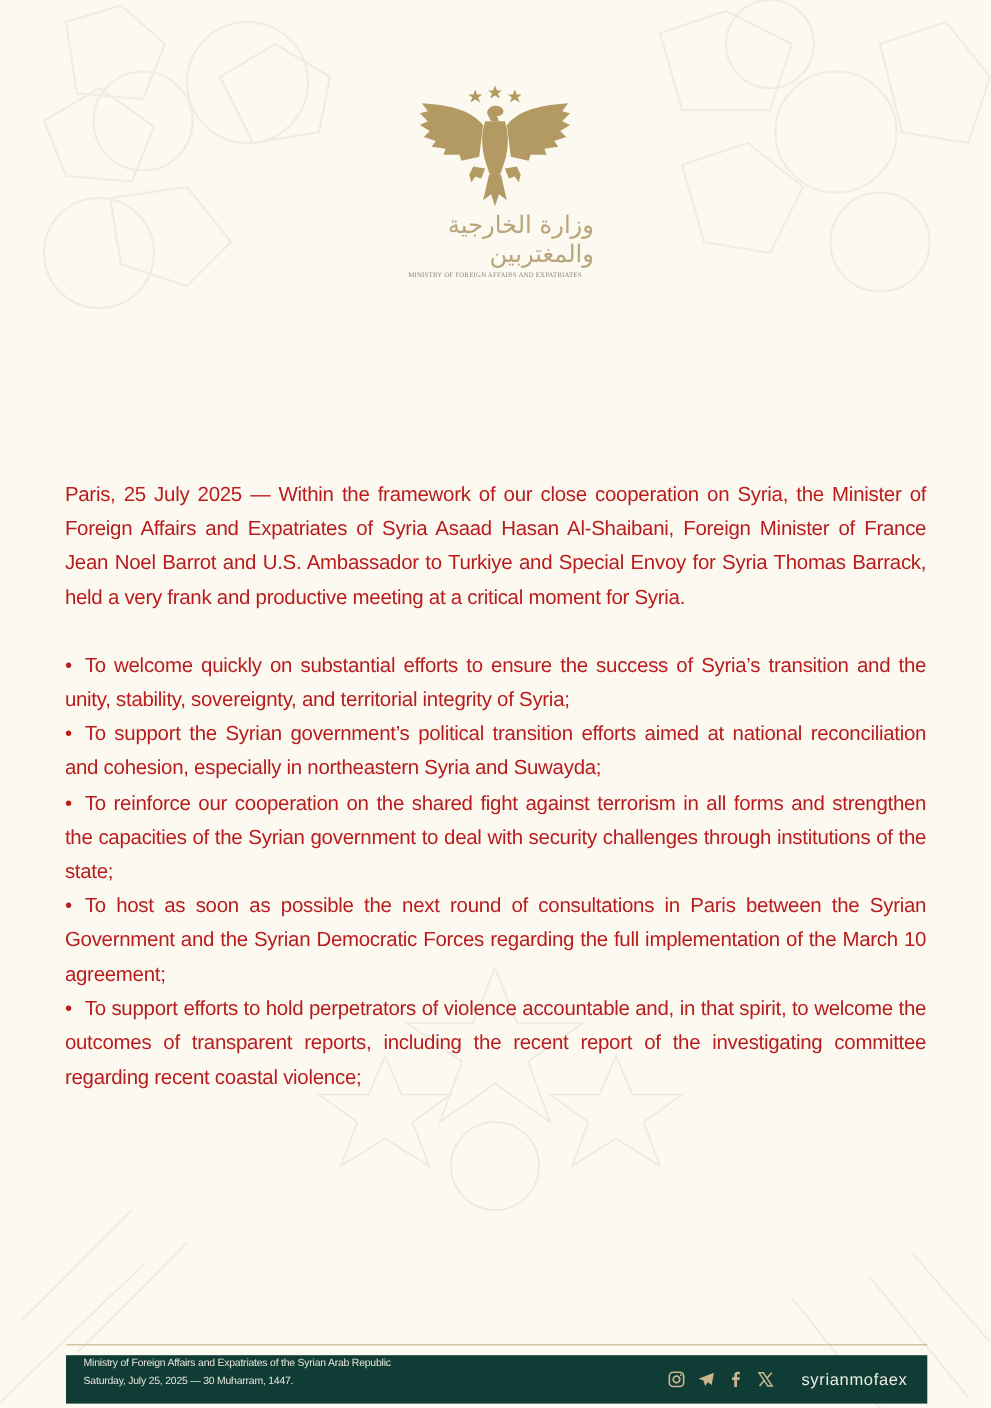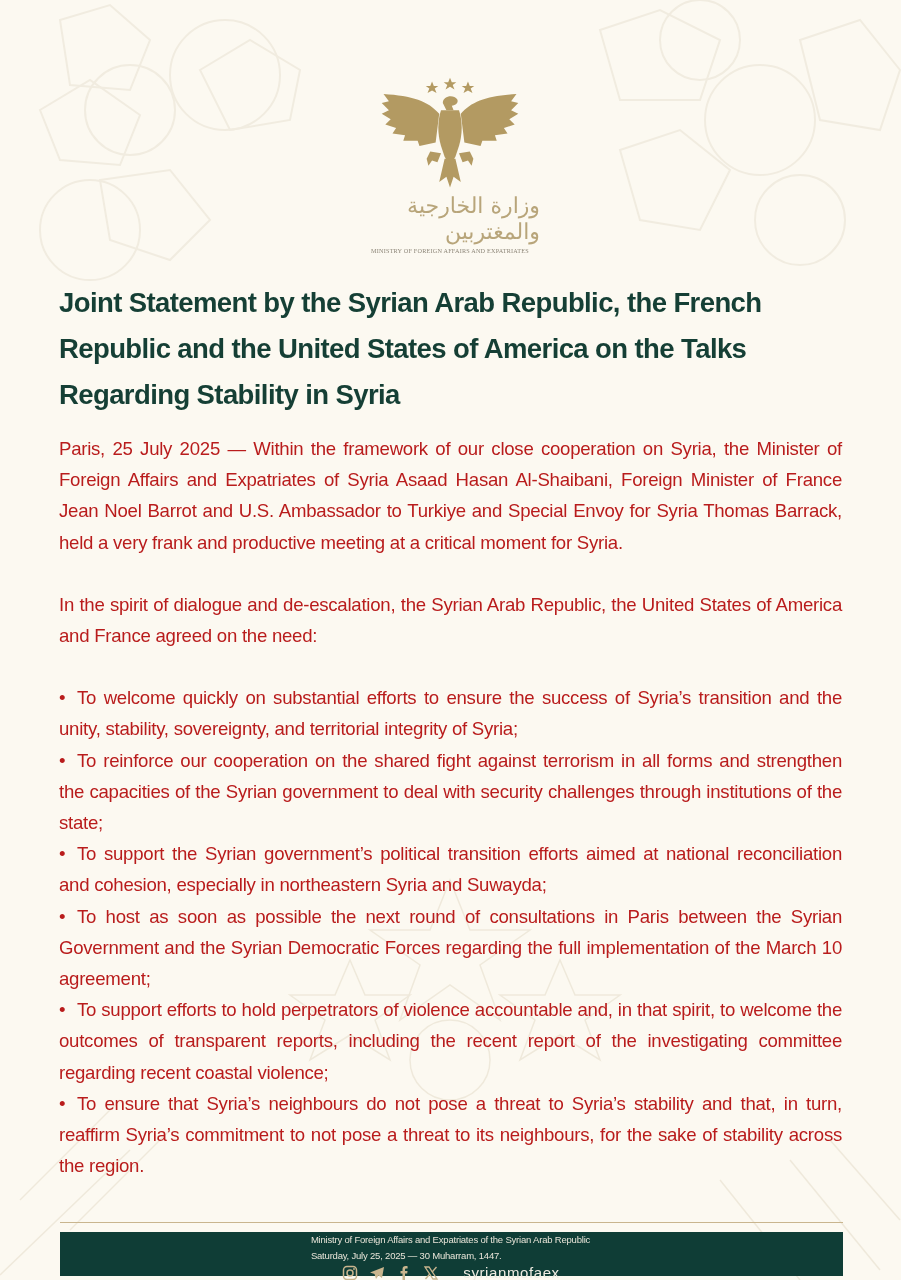--- a/index.html
+++ b/index.html
@@ -61,23 +61,22 @@
 
   
   .divider {
     position: absolute; left: 60px; top: 1222px; width: 783px; height: 1px;
     background: #c9b58e;
   }
   .footer {
     position: absolute; left: 60px; top: 1232px; width: 783px; height: 44px;
     background: #0f3d36;
     color: #e8e4d8;
-    display: flex; align-items: center; justify-content: space-between;
+    display: flex; justify-content: space-between;
     padding: 0 18px 0 16px;
-    flex-direction: column;
   }
   .footer .left { font-size: 9.5px; line-height: 16px; letter-spacing: -0.2px; }
   .footer .right { display: flex; align-items: center; gap: 10px; }
   .footer .icon { width: 17px; height: 17px; display: inline-flex; align-items: center; justify-content: center; color: #c9b58e; }
   .footer .icon svg { width: 16px; height: 16px; }
   .footer .handle { margin-left: 14px; font-size: 15px; letter-spacing: 0.6px; color: #efece2; }
 </style>
 </head>
 <body>
 
@@ -131,32 +130,29 @@
         <path d="M76,92 L70,118 L78,112 L82,124 L86,112 L94,118 L88,92 Z"></path>
 
         <path d="M60,84 L72,86 L68,96 L62,94 L58,100 L56,92 Z"></path>
         <path d="M104,84 L92,86 L96,96 L102,94 L106,100 L108,92 Z"></path>
       </g>
     </svg>
     <div class="arabic">وزارة الخارجية والمغتربين</div>
     <div class="ministry-en">MINISTRY OF FOREIGN AFFAIRS AND EXPATRIATES</div>
   </div>
 
-  <h1 class="title">Joint Statement by the Syrian Arab Republic, the French Republic and the United States of America on the Talks Regarding Stability in Syria</h1>
 
   <div class="body-text">
     <p class="intro">Paris, 25 July 2025 — Within the framework of our close cooperation on Syria, the Minister of Foreign Affairs and Expatriates of Syria Asaad Hasan Al-Shaibani, Foreign Minister of France Jean Noel Barrot and U.S. Ambassador to Turkiye and Special Envoy for Syria Thomas Barrack, held a very frank and productive meeting at a critical moment for Syria.</p>
-    <p class="lead">In the spirit of dialogue and de-escalation, the Syrian  Arab Republic, the United States of America and France agreed on the need:</p>
     <ul class="bullets">
       <li><span class="dot">•</span><span>To welcome quickly on substantial efforts to ensure the success of Syria’s transition and the unity, stability, sovereignty, and territorial integrity of Syria;</span></li>
+      <li><span class="dot">•</span><span>To support the Syrian government’s political transition efforts aimed at national reconciliation and cohesion, especially in northeastern Syria and Suwayda;</span></li>
       <li><span class="dot">•</span><span>To reinforce our cooperation on the shared fight against terrorism in all forms and strengthen the capacities of the Syrian government to deal with security challenges through institutions of the state;</span></li>
-      <li><span class="dot">•</span><span>To support the Syrian government’s political transition efforts aimed at national reconciliation and cohesion, especially in northeastern Syria and Suwayda;</span></li>
       <li><span class="dot">•</span><span>To host as soon as possible the next round of consultations in Paris between the Syrian Government and the Syrian Democratic Forces regarding the full implementation of the March 10 agreement;</span></li>
       <li><span class="dot">•</span><span>To support efforts to hold perpetrators of violence accountable and, in that spirit, to welcome the outcomes of transparent reports, including the recent report of the investigating committee regarding recent coastal violence;</span></li>
-      <li><span class="dot">•</span><span>To ensure that Syria’s neighbours do not pose a threat to Syria’s stability and that, in turn, reaffirm Syria’s commitment to not pose a threat to its neighbours, for the sake of stability across the region.</span></li>
     </ul>
   </div>
 
   <div class="divider"></div>
 
   <div class="footer">
     <div class="left">
       <div>Ministry of Foreign Affairs and Expatriates of the Syrian Arab Republic</div>
       <div>Saturday, July 25, 2025 — 30 Muharram, 1447.</div>
     </div>

